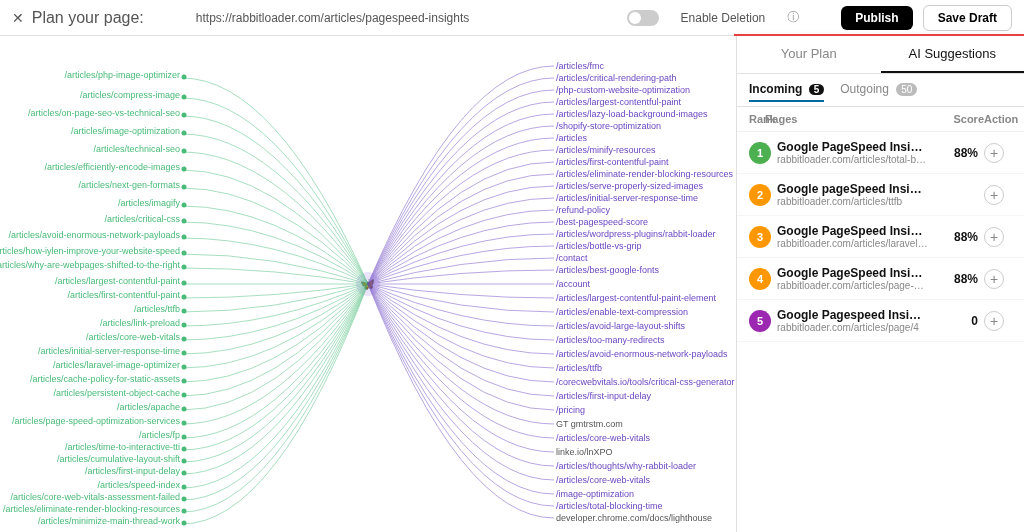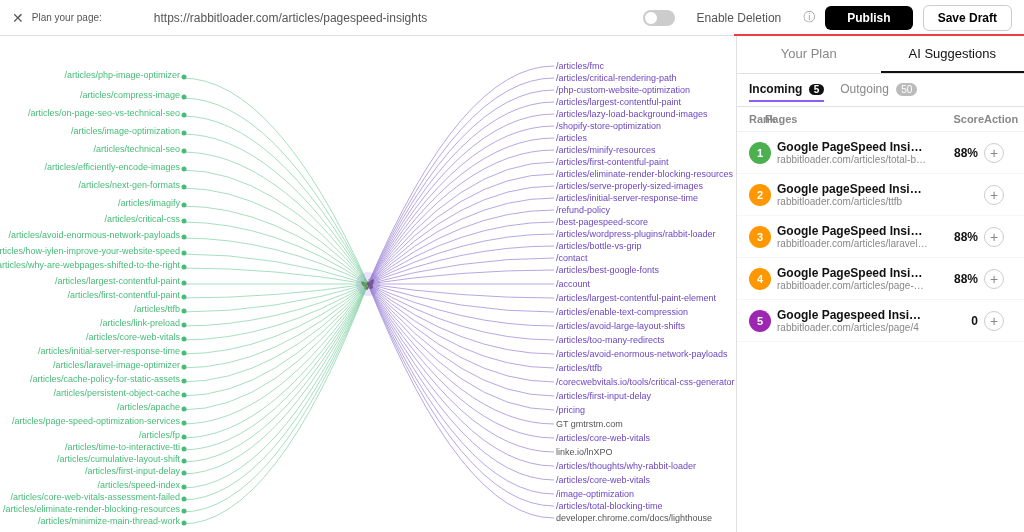--- a/index.html
+++ b/index.html
@@ -6,28 +6,28 @@
     body { font-family: -apple-system, BlinkMacSystemFont, 'Segoe UI', sans-serif; background: #fff; overflow: hidden; width: 1024px; height: 532px; }
 
     
     .header {
       display: flex; align-items: center; justify-content: space-between;
       padding: 6px 12px; border-bottom: 1px solid #e0e0e0; height: 36px;
       background: #fff;
     }
     .header-left { display: flex; align-items: center; gap: 8px; }
     .header-left .close-icon { font-size: 14px; color: #555; cursor: pointer; }
-    .header-title { font-size: 10px; color: #555; }
+    .header-title { font-size: 16px; color: #555; }
     .header-url { font-size: 12px; color: #555; font-weight: 500; margin-left: 44px; }
     .header-right { display: flex; align-items: center; gap: 10px; }
     .enable-deletion { display: flex; align-items: center; gap: 22px; font-size: 12px; color: #555; }
     .toggle { width: 32px; height: 16px; background: #ccc; border-radius: 8px; position: relative; cursor: pointer; }
     .toggle-knob { width: 12px; height: 12px; background: #fff; border-radius: 50%; position: absolute; top: 2px; left: 2px; }
     .info-icon { font-size: 12px; color: #999; cursor: pointer; }
-    .publish-btn { background: #000; color: #fff; border: none; border-radius: 6px; padding: 5px 22px; font-size: 12px; font-weight: 600; cursor: pointer; }
+    .publish-btn { background: #000; color: #fff; border: none; border-radius: 6px; padding: 5px 14px; font-size: 12px; font-weight: 600; cursor: pointer; margin-left: 32px; }
     .save-draft-btn { background: #fff; color: #000; border: 1.5px solid #ccc; border-radius: 6px; padding: 5px 14px; font-size: 12px; font-weight: 600; cursor: pointer; }
 
     
     .main { display: flex; height: calc(532px - 36px); }
 
     
     .graph-area { flex: 1; position: relative; overflow: hidden; background: #fff; }
 
     
     .right-panel {
@@ -39,21 +39,21 @@
 
     .panel-tabs { display: flex; border-bottom: 1px solid #e0e0e0; }
     .panel-tab {
       flex: 1; text-align: center; padding: 10px 0; font-size: 13px;
       font-weight: 500; color: #888; cursor: pointer; border-bottom: 2px solid transparent;
     }
     .panel-tab.active { color: #111; border-bottom: 2px solid #111; }
 
     .panel-subtabs { display: flex; padding: 8px 12px 4px; gap: 16px; border-bottom: 1px solid #e0e0e0; }
     .subtab { font-size: 12px; color: #888; cursor: pointer; padding-bottom: 4px; }
-    .subtab.active { color: #111; font-weight: 600; border-bottom: 2px solid #8b5cf6; text-align: right; }
+    .subtab.active { color: #111; font-weight: 600; border-bottom: 2px solid #0369a1; text-align: right; }
     .subtab-badge { display: inline-block; background: #111; color: #fff; border-radius: 10px; padding: 0 5px; font-size: 10px; margin-left: 3px; }
     .subtab-badge-gray { display: inline-block; background: #bbb; color: #fff; border-radius: 10px; padding: 1px 5px; font-size: 10px; margin-left: 4px; }
 
     .panel-header-row { display: flex; align-items: center; padding: 6px 12px; border-bottom: 1px solid #f0f0f0; }
     .col-rank { width: 16px; font-size: 11px; color: #888; font-weight: 600; }
     .col-pages { flex: 1; font-size: 11px; color: #888; font-weight: 600; }
     .col-score { width: 44px; text-align: right; font-size: 11px; color: #888; font-weight: 600; }
     .col-action { width: 28px; text-align: center; font-size: 11px; color: #888; font-weight: 600; }
 
     .panel-list { flex: 1; overflow-y: auto; }

